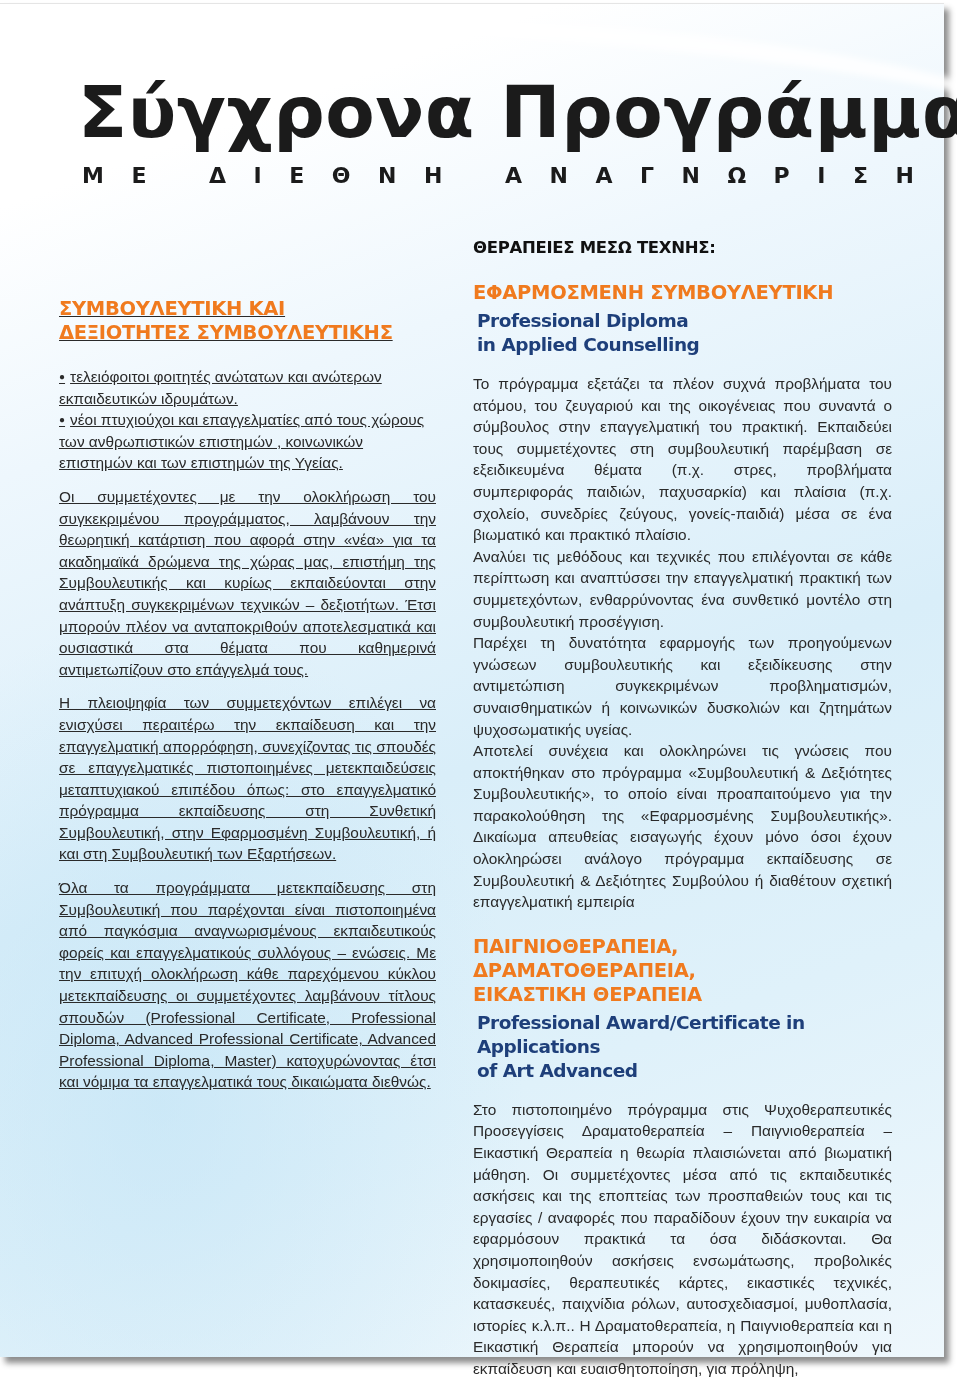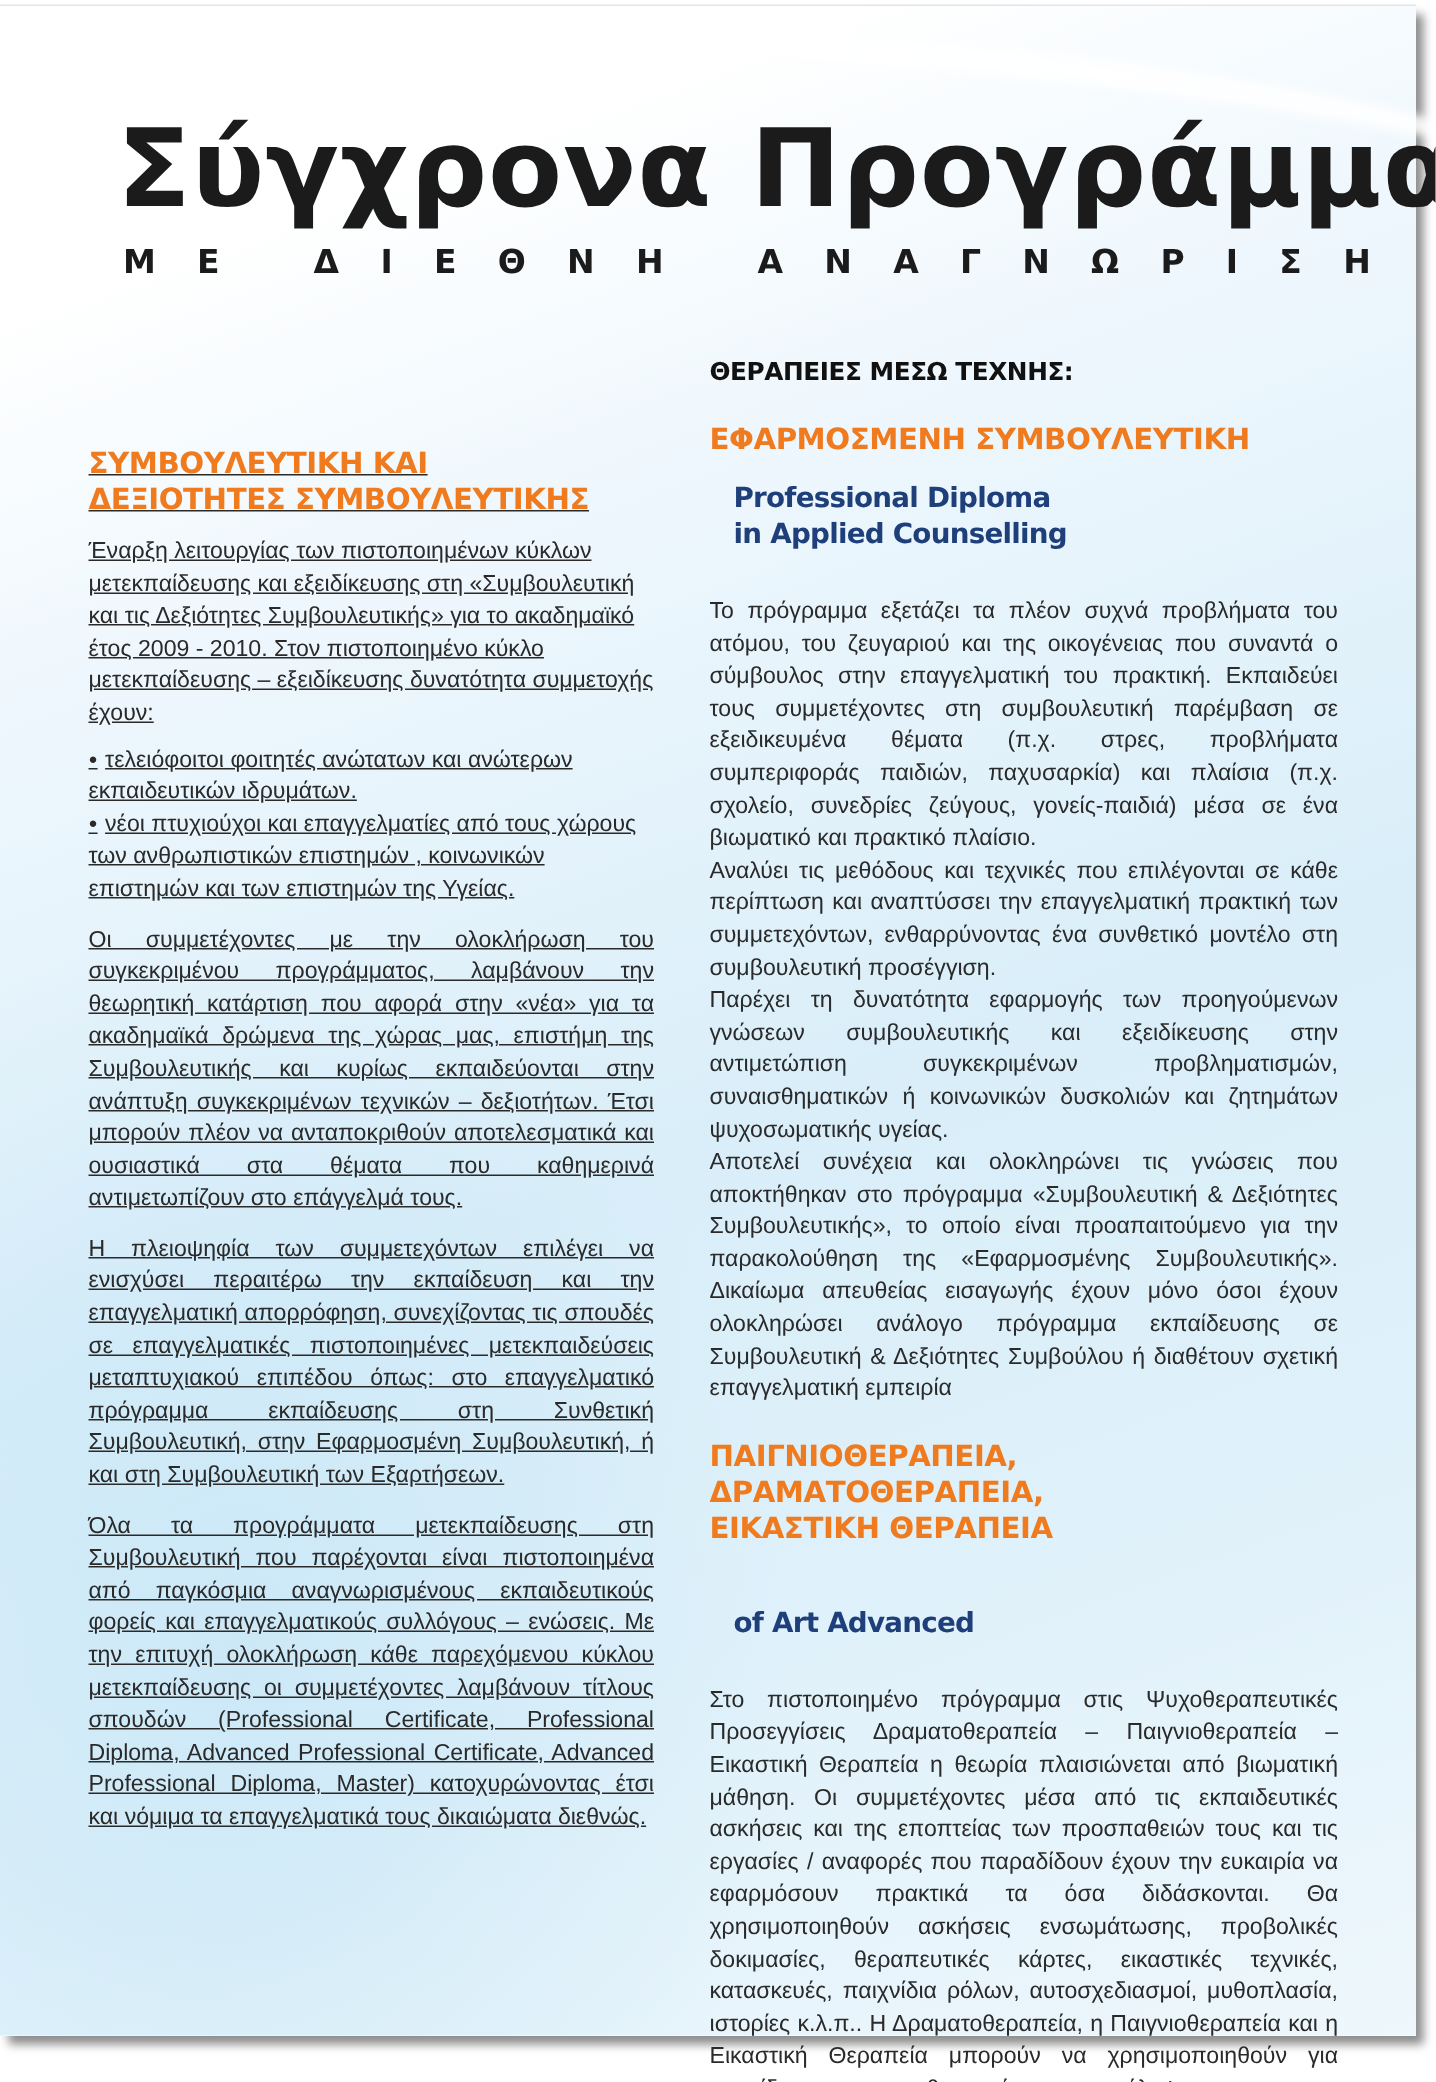--- a/index.html
+++ b/index.html
@@ -35,21 +35,21 @@
     font-size: 22px; letter-spacing: 27.5px; color: #1b1b1b; white-space: nowrap;
   }
   .col { position: absolute; color: #2a2a2a; font-size: 15.4px; line-height: 21.6px; }
   .col-left { left: 59px; top: 293px; width: 377px; text-decoration: underline; }
   .col-right { left: 473px; top: 233px; width: 419px; }
   .h-orange {
     color: #f07a1e; font-weight: bold; font-size: 19.5px; line-height: 24px;
     font-family: "DejaVu Sans", sans-serif; letter-spacing: -0.3px; margin: 0;
   }
   .h-navy {
-    color: #1e3f7a; font-weight: bold; font-size: 18.5px; line-height: 24px; margin: 16px;
+    color: #1e3f7a; font-weight: bold; font-size: 18.5px; line-height: 24px; margin: 4px;
     font-family: "DejaVu Sans", sans-serif; letter-spacing: -0.5px;
   }
   .h-black {
     color: #111; font-weight: bold; font-size: 16.5px; line-height: 22px; margin: 0;
     font-family: "DejaVu Sans", sans-serif; letter-spacing: -0.3px;
   }
   p { margin: 0; }
   .just { text-align: justify; }
   .gap-s { height: 9px; }
   .gap-m { height: 12px; }
@@ -65,21 +65,20 @@
 
   <div class="title">Σύγχρονα Προγράμματα</div>
   <div class="subtitle">ΜΕ ΔΙΕΘΝΗ ΑΝΑΓΝΩΡΙΣΗ</div>
 
   <div class="col col-left">
     <h2 class="h-orange">
       <span>ΣΥΜΒΟΥΛΕΥΤΙΚΗ ΚΑΙ</span><br>
       <span>ΔΕΞΙΟΤΗΤΕΣ ΣΥΜΒΟΥΛΕΥΤΙΚΗΣ</span>
     </h2>
     <div class="gap-m"></div>
-    <p>Έναρξη λειτουργίας των πιστοποιημένων κύκλων μετεκπαίδευσης και εξειδίκευσης στη «Συμβουλευτική και τις Δεξιότητες Συμβουλευτικής» για το ακαδημαϊκό έτος 2009 - 2010. Στον πιστοποιημένο κύκλο μετεκπαίδευσης – εξειδίκευσης δυνατότητα συμμετοχής έχουν:</p>
     <div class="gap-s"></div>
     <p class="bullet">τελειόφοιτοι φοιτητές ανώτατων και ανώτερων εκπαιδευτικών ιδρυμάτων.</p>
     <p class="bullet">νέοι πτυχιούχοι και επαγγελματίες από τους χώρους των ανθρωπιστικών επιστημών , κοινωνικών επιστημών και των επιστημών της Υγείας.</p>
     <div class="gap-m"></div>
     <p class="just">Οι συμμετέχοντες με την ολοκλήρωση του συγκεκριμένου προγράμματος, λαμβάνουν την θεωρητική κατάρτιση που αφορά στην «νέα» για τα ακαδημαϊκά δρώμενα της χώρας μας, επιστήμη της Συμβουλευτικής και κυρίως εκπαιδεύονται στην ανάπτυξη συγκεκριμένων τεχνικών – δεξιοτήτων. Έτσι μπορούν πλέον να ανταποκριθούν αποτελεσματικά και ουσιαστικά στα θέματα που καθημερινά αντιμετωπίζουν στο επάγγελμά τους.</p>
     <div class="gap-m"></div>
     <p class="just">Η πλειοψηφία των συμμετεχόντων επιλέγει να ενισχύσει περαιτέρω την εκπαίδευση και την επαγγελματική απορρόφηση, συνεχίζοντας τις σπουδές σε επαγγελματικές πιστοποιημένες μετεκπαιδεύσεις μεταπτυχιακού επιπέδου όπως: στο επαγγελματικό πρόγραμμα εκπαίδευσης στη Συνθετική Συμβουλευτική, στην Εφαρμοσμένη Συμβουλευτική, ή και στη Συμβουλευτική των Εξαρτήσεων.</p>
     <div class="gap-m"></div>
     <p class="just">Όλα τα προγράμματα μετεκπαίδευσης στη Συμβουλευτική που παρέχονται είναι πιστοποιημένα από παγκόσμια αναγνωρισμένους εκπαιδευτικούς φορείς και επαγγελματικούς συλλόγους – ενώσεις. Με την επιτυχή ολοκλήρωση κάθε παρεχόμενου κύκλου μετεκπαίδευσης οι συμμετέχοντες λαμβάνουν τίτλους σπουδών (Professional Certificate, Professional Diploma, Advanced Professional Certificate, Advanced Professional Diploma, Master) κατοχυρώνοντας έτσι και νόμιμα τα επαγγελματικά τους δικαιώματα διεθνώς.</p>
   </div>
@@ -102,20 +101,20 @@
     </div>
 
     <div class="gap-l"></div>
 
     <div>
       <h2 class="h-orange">
         <span>ΠΑΙΓΝΙΟΘΕΡΑΠΕΙΑ, ΔΡΑΜΑΤΟΘΕΡΑΠΕΙΑ,</span><br>
         <span>ΕΙΚΑΣΤΙΚΗ ΘΕΡΑΠΕΙΑ</span>
       </h2>
       <h3 class="h-navy">
-        <br>
+        <span>Professional Award/Certificate in Applications</span><br>
         <span>of Art Advanced</span>
       </h3>
       <div class="gap-m"></div>
       <p class="just">Στο πιστοποιημένο πρόγραμμα στις Ψυχοθεραπευτικές Προσεγγίσεις Δραματοθεραπεία – Παιγνιοθεραπεία – Εικαστική Θεραπεία η θεωρία πλαισιώνεται από βιωματική μάθηση. Οι συμμετέχοντες μέσα από τις εκπαιδευτικές ασκήσεις και της εποπτείας των προσπαθειών τους και τις εργασίες / αναφορές που παραδίδουν έχουν την ευκαιρία να εφαρμόσουν πρακτικά τα όσα διδάσκονται. Θα χρησιμοποιηθούν ασκήσεις ενσωμάτωσης, προβολικές δοκιμασίες, θεραπευτικές κάρτες, εικαστικές τεχνικές, κατασκευές, παιχνίδια ρόλων, αυτοσχεδιασμοί, μυθοπλασία, ιστορίες κ.λ.π.. Η Δραματοθεραπεία, η Παιγνιοθεραπεία και η Εικαστική Θεραπεία μπορούν να χρησιμοποιηθούν για εκπαίδευση και ευαισθητοποίηση, για πρόληψη,</p>
     </div>
   </div>
 </div>
 
 </body></html>

